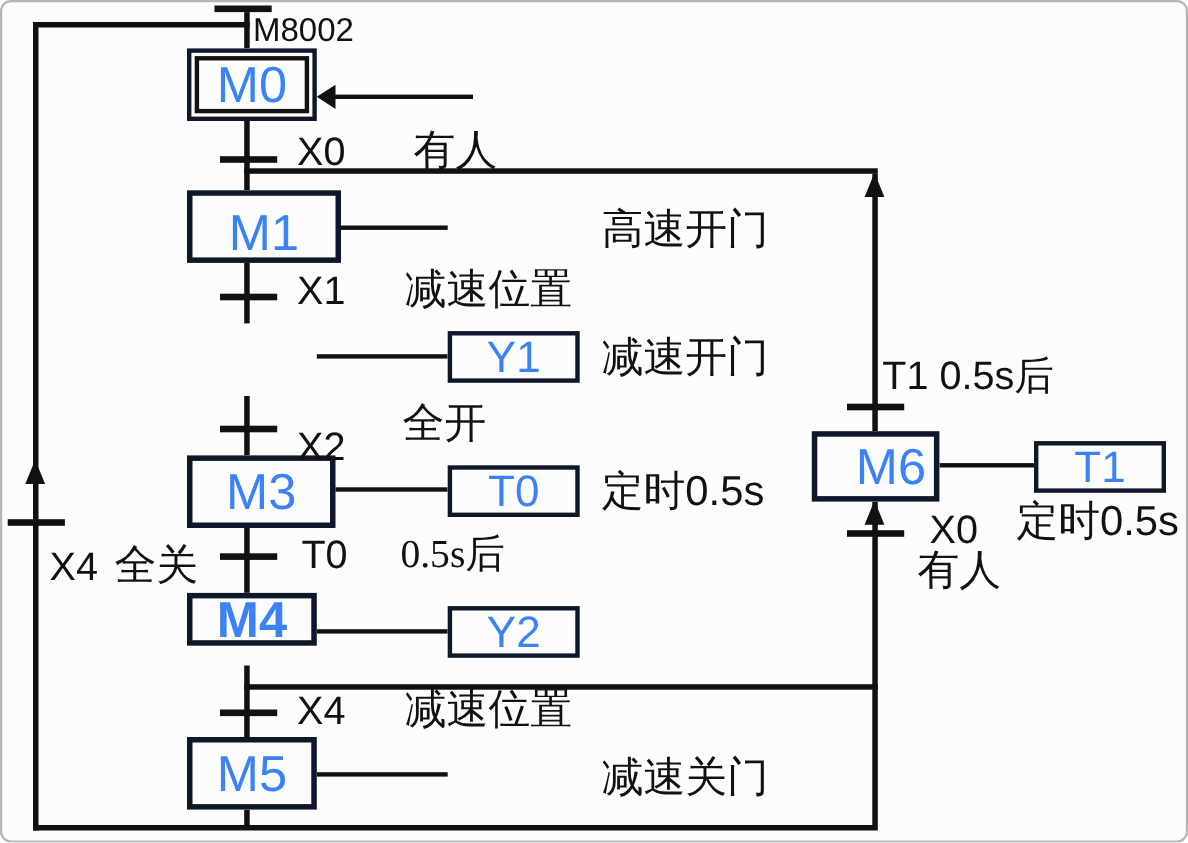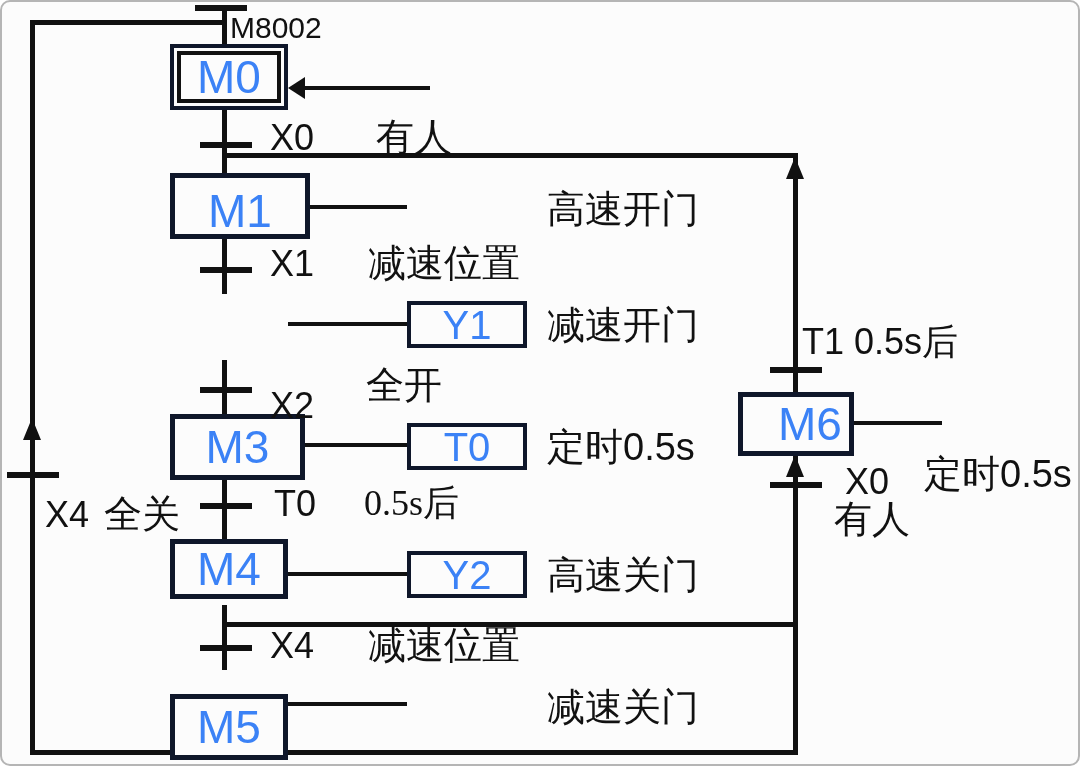--- a/index.html
+++ b/index.html
@@ -85,44 +85,46 @@
   <div class="box initial" style="left:168px;top:42px;width:118px;height:66px;">
     <div class="inner"></div>
     <span>M0</span>
   </div>
   <div class="box" style="left:168px;top:171px;width:140px;height:66px;align-items:flex-end;">
     <span>M1</span>
   </div>
   <div class="box" style="left:168px;top:412px;width:135px;height:66px;">
     <span>M3</span>
   </div>
-  <div class="box" style="left:168px;top:537px;width:118px;height:60px;">
+  <div class="box" style="left:168px;top:537px;width:118px;height:48px;font-weight:bold;">
     <span>M4</span>
   </div>
-  <div class="box" style="left:168px;top:668px;width:118px;height:66px;margin-top:24px;">
+  <div class="box" style="left:168px;top:668px;width:118px;height:66px;">
     <span>M5</span>
   </div>
   <div class="box" style="left:736px;top:390px;width:116px;height:64px;padding-left:28px;">
     <span>M6</span>
   </div>
 
   <div class="box abox" style="left:405px;top:299px;width:120px;height:47px;">
     <span>Y1</span>
   </div>
   <div class="box abox" style="left:405px;top:421px;width:120px;height:47px;">
     <span>T0</span>
   </div>
   <div class="box abox" style="left:405px;top:549px;width:120px;height:47px;">
     <span>Y2</span>
   </div>
+  <div class="box abox" style="left:938px;top:399px;width:120px;height:47px;">
+    <span>T1</span>
+  </div>
 
   <div class="lbl cjk" style="left:545px;top:304px;">减速开门</div>
   <div class="lbl cjk" style="left:545px;top:188px;">高速开门</div>
   <div class="lbl cjk" style="left:545px;top:426px;">定时0.5s</div>
-  <div class="lbl cjk" style="left:545px;top:554px;">高速关门</div>
   <div class="lbl cjk" style="left:545px;top:686px;">减速关门</div>
   <div class="lbl cjk" style="left:922px;top:453px;">定时0.5s</div>
 
   <div class="lbl small" style="left:228px;top:10px;">M8002</div>
 
   <div class="lbl" style="left:268px;top:117px;">X0</div>
   <div class="lbl cjk" style="left:374px;top:116px;">有人</div>
 
   <div class="lbl" style="left:268px;top:243px;">X1</div>
   <div class="lbl cjk" style="left:366px;top:242px;">减速位置</div>

